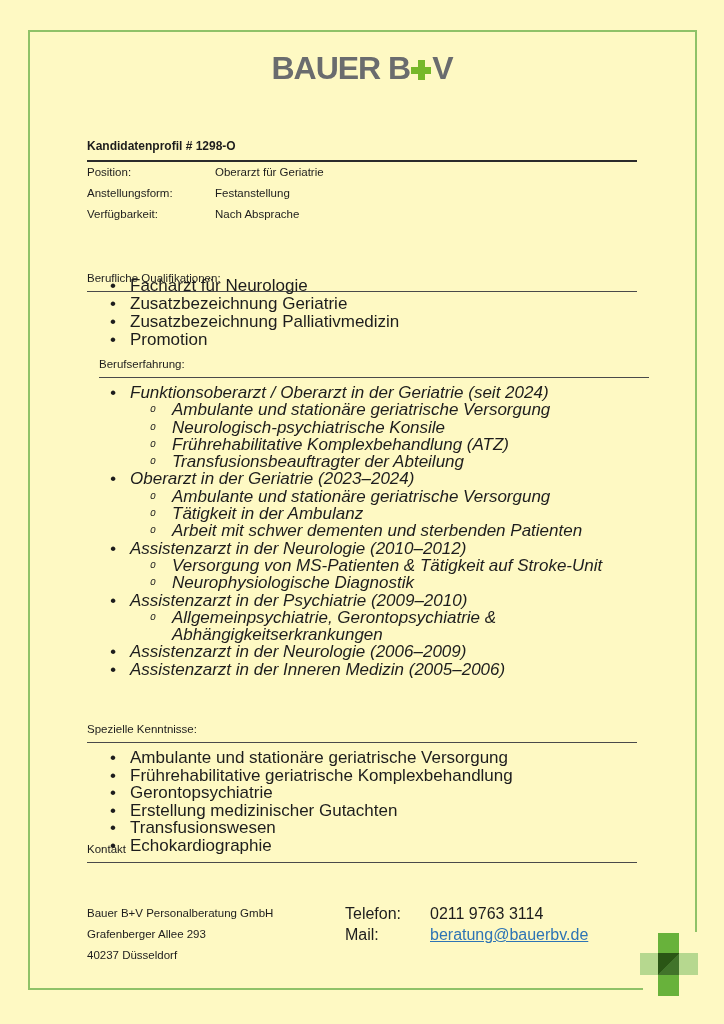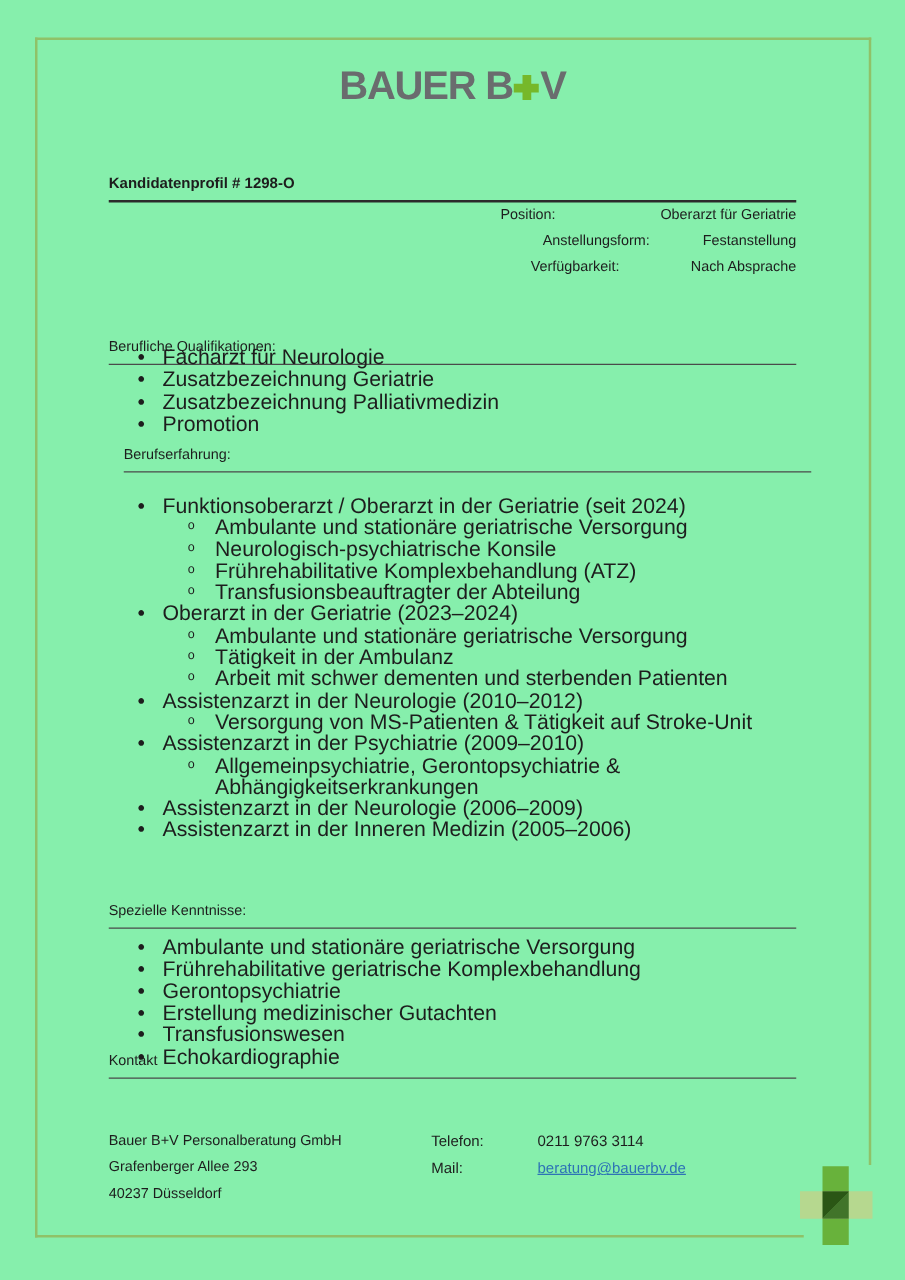--- a/index.html
+++ b/index.html
@@ -4,21 +4,21 @@
 <style>
   :root{
     --border-green:#8fc268; --logo-gray:#6a6c6e; --logo-green:#76b82a;
     --cross-dark-green:#68b23b; --cross-light-green:#b6d88f;
     --cross-overlap-dark:#2a5615; --cross-overlap-mid:#41742a;
     --link-blue:#2e74b5; --text:#1d1d1d; --rule-dark:#2b2b2b; --rule-gray:#4a4a4a;
   }
   *{margin:0;padding:0;box-sizing:border-box;}
   html,body{background:#fff;}
   body{font-family:"Liberation Sans","DejaVu Sans",sans-serif;color:var(--text);}
-  .page{position:relative;width:724px;height:1024px;background:#86efac;overflow:hidden;}
+  .page{position:relative;width:724px;height:1024px;background:#fef9c3;overflow:hidden;}
 
   
   .b-line{position:absolute;background:var(--border-green);}
   .b-top{left:28px;top:30px;width:669px;height:2px;}
   .b-left{left:28px;top:30px;width:2px;height:960px;}
   .b-right{left:695px;top:30px;width:2px;height:902px;}
   .b-bottom{left:28px;top:988px;width:615px;height:2px;}
 
   
   .cross-v{position:absolute;left:658px;top:933px;width:21px;height:63px;background:var(--cross-dark-green);}
@@ -30,36 +30,36 @@
   .logo{position:absolute;left:0;top:50px;width:100%;text-align:center;
         font-weight:800;font-size:32px;letter-spacing:-1px;color:var(--logo-gray);white-space:nowrap;}
   .plus-icon{display:inline-block;position:relative;width:20px;height:20px;margin:0 1px;vertical-align:-1px;}
   .plus-icon::before{content:"";position:absolute;left:6.5px;top:0;width:7px;height:20px;background:var(--logo-green);}
   .plus-icon::after{content:"";position:absolute;left:0;top:6.5px;width:20px;height:7px;background:var(--logo-green);}
 
   .abs{position:absolute;left:87px;width:550px;}
   .title{top:139px;font-size:12px;font-weight:700;line-height:15px;padding-bottom:6px;
          border-bottom:2px solid var(--rule-dark);}
   .fields{top:162px;font-size:11.5px;}
-  .field-row{display:flex;height:21px;line-height:21px;justify-content:flex-end;}
+  .field-row{display:flex;height:21px;line-height:21px;}
   .field-label{width:128px;}
   .heading{font-size:11.5px;line-height:14px;padding-bottom:6px;border-bottom:1px solid var(--rule-gray);}
   .h-qual{top:247px;margin-top:24px;} .h-exp{top:357px;margin-left:12px;} .h-skills{top:722px;} .h-contact{top:842px;}
 
   .list{font-size:17px;}
   .l-qual{top:277px;} .l-qual .li{line-height:18px;}
-  .l-exp{top:396px;}  .l-exp .li,.l-exp .li2{line-height:17.3px;}
+  .l-exp{top:384px;font-style:italic;}  .l-exp .li,.l-exp .li2{line-height:17.3px;}
   .l-skills{top:749px;} .l-skills .li{line-height:17.6px;}
   .li{position:relative;padding-left:43px;}
   .li::before{content:"•";position:absolute;left:23px;}
   .li2{position:relative;padding-left:85px;}
   .li2::before{content:"o";position:absolute;left:63px;font-family:"Liberation Mono","DejaVu Sans Mono",monospace;font-size:10px;}
 
   .contact-left{top:903px;font-size:11.5px;line-height:21px;}
-  .contact-right{left:345px;top:903px;width:292px;font-size:12px;}
+  .contact-right{left:345px;top:903px;width:292px;font-size:16px;}
   .c-row{display:flex;height:21px;line-height:21px;}
   .c-label{width:85px;}
   .mail-link{color:var(--link-blue);text-decoration:underline;cursor:pointer;}
 </style>
 </head>
 <body>
 
 <div class="page">
 
   <div class="b-line b-top"></div>
@@ -100,20 +100,21 @@
     <div class="li2">Ambulante und stationäre geriatrische Versorgung</div>
     <div class="li2">Neurologisch-psychiatrische Konsile</div>
     <div class="li2">Frührehabilitative Komplexbehandlung (ATZ)</div>
     <div class="li2">Transfusionsbeauftragter der Abteilung</div>
     <div class="li">Oberarzt in der Geriatrie (2023–2024)</div>
     <div class="li2">Ambulante und stationäre geriatrische Versorgung</div>
     <div class="li2">Tätigkeit in der Ambulanz</div>
     <div class="li2">Arbeit mit schwer dementen und sterbenden Patienten</div>
     <div class="li">Assistenzarzt in der Neurologie (2010–2012)</div>
     <div class="li2">Versorgung von MS-Patienten &amp; Tätigkeit auf Stroke-Unit</div>
+    <div class="li2">Neurophysiologische Diagnostik</div>
     <div class="li">Assistenzarzt in der Psychiatrie (2009–2010)</div>
     <div class="li2">Allgemeinpsychiatrie, Gerontopsychiatrie &amp; Abhängigkeitserkrankungen</div>
     <div class="li">Assistenzarzt in der Neurologie (2006–2009)</div>
     <div class="li">Assistenzarzt in der Inneren Medizin (2005–2006)</div>
   </div>
 
   <div class="abs heading h-skills">Spezielle Kenntnisse:</div>
   <div class="abs list l-skills">
     <div class="li">Ambulante und stationäre geriatrische Versorgung</div>
     <div class="li">Frührehabilitative geriatrische Komplexbehandlung</div>

